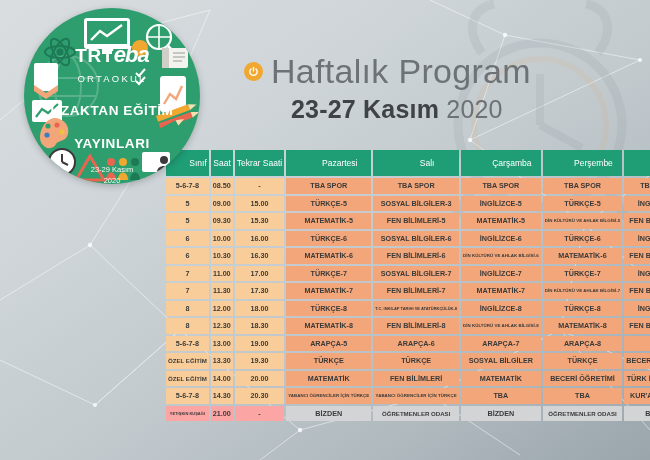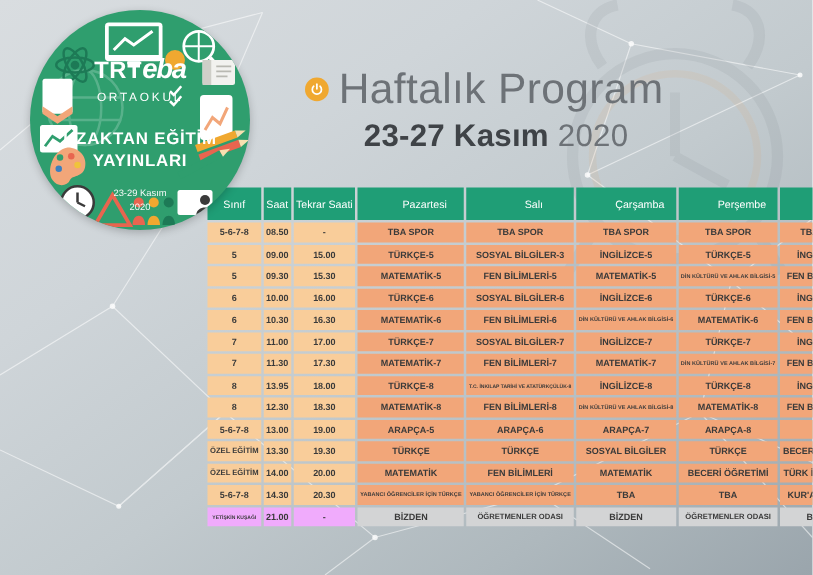--- a/index.html
+++ b/index.html
@@ -41,25 +41,25 @@
   .h-line2 .y { font-weight:400; color:#6d7277; }
 
   
   .tbl-wrap { position:absolute; left:164px; top:148px; z-index:3; }
   table { border-collapse:separate; border-spacing:2px 2px; }
   th, td {
     font-size:7.2px; font-weight:bold; text-align:center; color:#3a3a3a;
     height:15.5px; padding:0 2px; white-space:nowrap; overflow:hidden;
   }
   thead th { background:#1f9e76; color:#fff; font-size:8.5px; font-weight:500; height:26px; }
-  thead th.narrow { width:44px; }
+  thead th.narrow { width:44px;text-align:right; }
   thead th.day { width:76px;padding-left:24px; }
   td.c-class, td.c-time, td.c-rep { background:#f9cd9a; width:44px; }
   td.c-day { background:#f2a679; width:76px; }
-  tr.adult td.c-class, tr.adult td.c-time, tr.adult td.c-rep { background:#f0abfc; }
+  tr.adult td.c-class, tr.adult td.c-time, tr.adult td.c-rep { background:#fca5a5; }
   tr.adult td.c-day { background:#d3d4d5; }
   td.tiny { font-size:4.4px; letter-spacing:.05px; }
   td.xtiny { font-size:4.0px; }
   td.sm { font-size:6.1px; }
 </style>
 </head>
 <body>
 
 <svg class="bg-net" viewBox="0 0 650 460" preserveAspectRatio="none">
   <g stroke="#ffffff" stroke-width="0.9" opacity="0.55" fill="none">
@@ -208,21 +208,21 @@
         <polyline points="0,13 3,16 9,9"></polyline>
     </g>
   </svg>
 
   <div class="badge-text">
     <div class="brand">
       <span>TRT</span><span class="ebа">eba</span>
     </div>
     <div class="level">ORTAOKUL</div>
     <div class="badge-title">UZAKTAN EĞİTİM</div>
-    <div class="badge-title" style="margin-top:1px">YAYINLARI</div>
+    <div class="badge-title" style="margin-top:16px">YAYINLARI</div>
     <div class="badge-date">23-29 Kasım</div>
     <div class="badge-date" style="margin-top:1px">2020</div>
   </div>
 </div>
 
 <div class="header">
   <div class="h-line1">
     <span class="pwr">
       <svg width="11" height="11" viewBox="0 0 24 24" fill="none" stroke="#ffffff" stroke-width="3" stroke-linecap="round">
         <path d="M12 3 V11"></path>
@@ -317,21 +317,21 @@
           <td class="c-time">11.30</td>
           <td class="c-rep">17.30</td>
           <td class="c-day">MATEMATİK-7</td>
           <td class="c-day">FEN BİLİMLERİ-7</td>
           <td class="c-day">MATEMATİK-7</td>
           <td class="c-day tiny">DİN KÜLTÜRÜ VE AHLAK BİLGİSİ-7</td>
           <td class="c-day">FEN BİLİMLERİ-7</td>
         </tr>
         <tr>
           <td class="c-class">8</td>
-          <td class="c-time">13.95</td>
+          <td class="c-time">12.00</td>
           <td class="c-rep">18.00</td>
           <td class="c-day">TÜRKÇE-8</td>
           <td class="c-day xtiny">T.C. İNKILAP TARİHİ VE ATATÜRKÇÜLÜK-8</td>
           <td class="c-day">İNGİLİZCE-8</td>
           <td class="c-day">TÜRKÇE-8</td>
           <td class="c-day">İNGİLİZCE-8</td>
         </tr>
         <tr>
           <td class="c-class">8</td>
           <td class="c-time">12.30</td>

